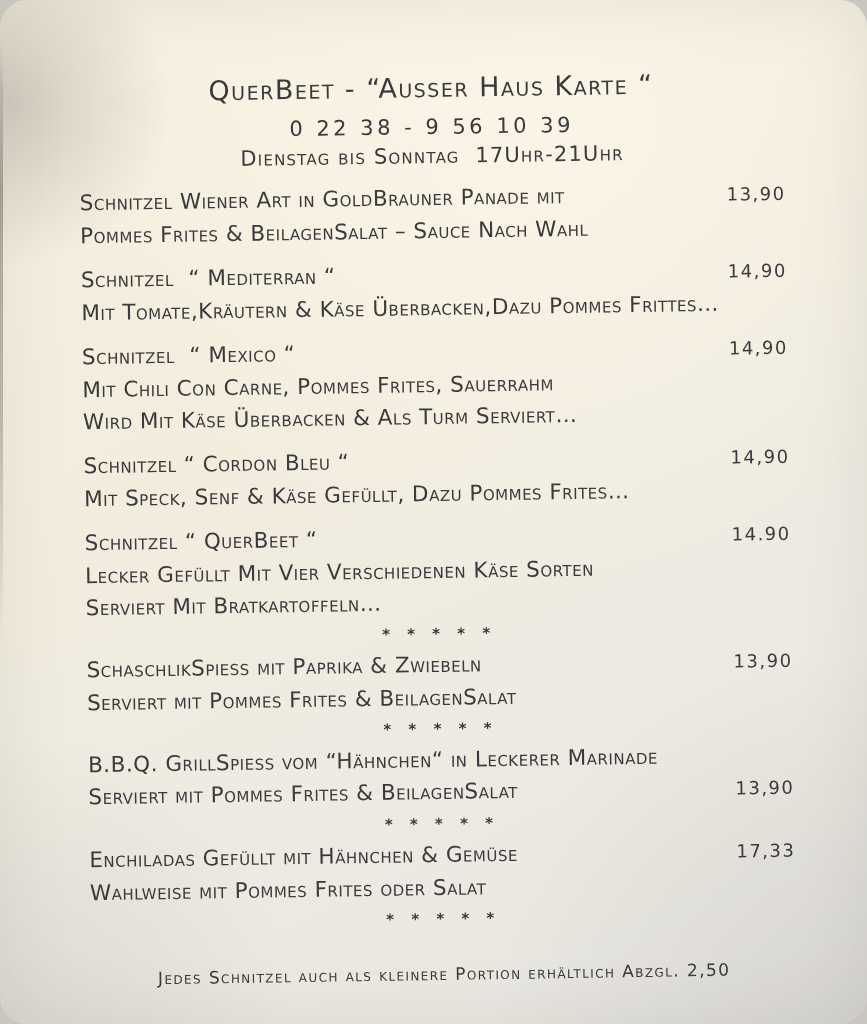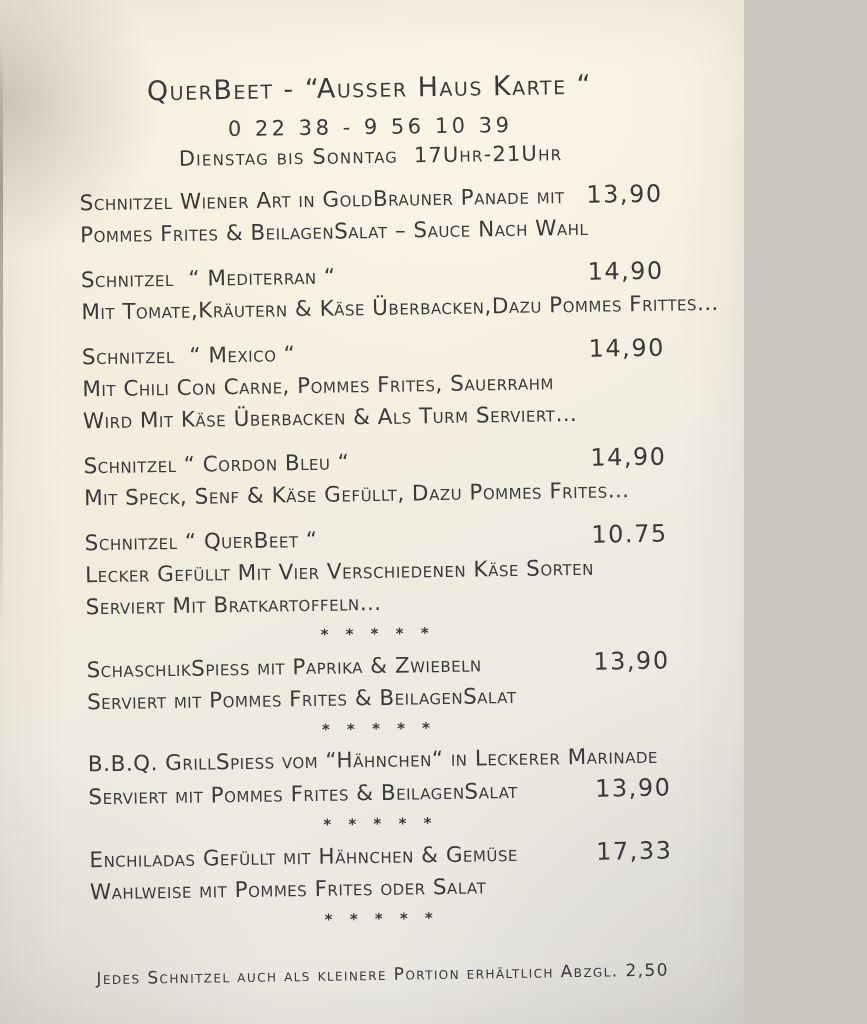--- a/index.html
+++ b/index.html
@@ -9,30 +9,31 @@
     height: 1024px;
     overflow: hidden;
     background: #c9c6c0;
     font-family: "DejaVu Sans", sans-serif;
   }
   :root {
     --ink: #3a393b;
   }
   .paper {
     position: relative;
-    width: 744px;
+    width: 867px;
     height: 1024px;
     overflow: hidden;
     background:
       radial-gradient(circle at 1% 10%, rgba(120,116,110,0.30), rgba(120,116,110,0) 13%),
       radial-gradient(circle at 0% 100%, rgba(130,127,122,0.16), rgba(130,127,122,0) 22%),
       radial-gradient(circle at 100% 100%, rgba(135,133,129,0.18), rgba(135,133,129,0) 28%),
       radial-gradient(circle at 62% 12%, rgba(255,251,238,0.55), rgba(255,251,238,0) 45%),
       linear-gradient(155deg, #f6f0e0 0%, #f3eddd 35%, #edeae2 68%, #e7e5e1 100%);
     box-shadow: inset 0 0 70px rgba(110,105,96,0.12);
+    border-radius: 27px;
   }
   .paper::before {
     content: "";
     position: absolute;
     left: 0;
     top: 40px;
     width: 3px;
     height: 600px;
     background: linear-gradient(to bottom,
       rgba(90,86,80,0) 0%,
@@ -87,21 +88,21 @@
     line-height: 32px;
     font-size: 21.5px;
     font-variant: small-caps;
     letter-spacing: 0.5px;
   }
   .line-text {
     white-space: pre;
   }
   .line-price {
     margin-left: auto;
-    font-size: 24px;
+    font-size: 18px;
     letter-spacing: 1.5px;
     white-space: pre;
   }
   .separator {
     height: 30px;
     line-height: 30px;
     text-align: center;
     font-weight: bold;
     font-style: italic;
     font-size: 15px;
@@ -163,21 +164,21 @@
             <span class="line-text">Schnitzel “ Cordon Bleu “</span>
             <span class="line-price">14,90</span>
           </div>
           <div class="item-line">
             <span class="line-text">Mit Speck, Senf &amp; Käse Gefüllt, Dazu Pommes Frites…</span>
           </div>
         </div>
         <div class="menu-item">
           <div class="item-line">
             <span class="line-text">Schnitzel “ QuerBeet “</span>
-            <span class="line-price">10.75</span>
+            <span class="line-price">14.90</span>
           </div>
           <div class="item-line">
             <span class="line-text">Lecker Gefüllt Mit Vier Verschiedenen Käse Sorten</span>
           </div>
           <div class="item-line">
             <span class="line-text">Serviert Mit Bratkartoffeln…</span>
           </div>
         </div>
         <div class="separator">* * * * *</div>
         <div class="menu-item">

